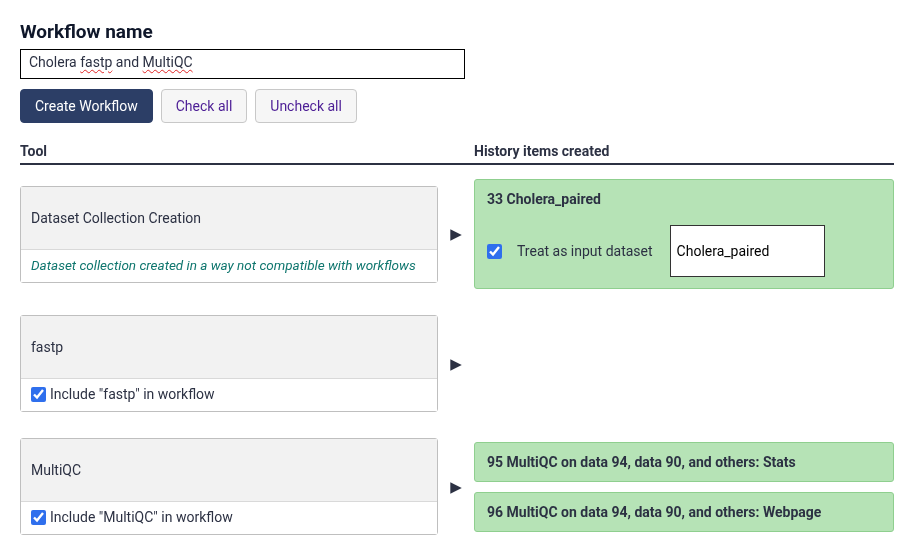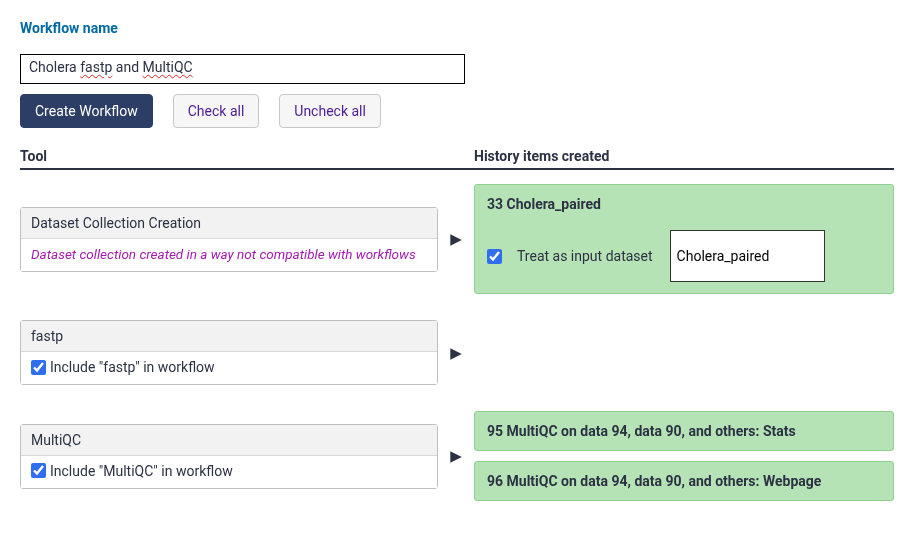--- a/index.html
+++ b/index.html
@@ -5,40 +5,40 @@
   * { box-sizing: border-box; margin: 0; padding: 0; }
   body {
     font-family: -apple-system, BlinkMacSystemFont, "Segoe UI", Roboto, Helvetica, Arial, sans-serif;
     font-size: 14px;
     color: #2c3143;
     background: #fff;
     padding: 20px;
   }
   .field-label {
     font-weight: 700;
-    font-size: 14px;
-    color: #0369a1;
-    margin-bottom: 18px;
+    font-size: 19px;
+    color: #0f172a;
+    margin-bottom: 6px;
   }
   .workflow-name-input {
     width: 445px;
     height: 30px;
     border: 1.5px solid #000;
     padding: 4px 8px;
     font-size: 14px;
     display: block;
     margin-bottom: 10px;
     font-family: inherit;
   }
   .spellwave {
     text-decoration: underline wavy #e02424;
     text-decoration-thickness: 1px;
     text-underline-offset: 2px;
   }
-  .btn-row { display: flex; gap: 20px; margin-bottom: 20px; }
+  .btn-row { display: flex; gap: 8px; margin-bottom: 20px; }
   .btn {
     border-radius: 4px;
     font-size: 14px;
     padding: 8px 14px;
     cursor: pointer;
     font-family: inherit;
   }
   .btn-primary {
     background: #2c3e66;
     color: #fff;
@@ -72,32 +72,32 @@
     font-size: 15px;
     color: #2c3143;
   }
   .history-col { flex: 1; display: flex; flex-direction: column; gap: 10px; }
   .tool-box {
     border: 1px solid #bfbfbf;
     border-radius: 3px;
   }
   .tool-box-header {
     background: #f2f2f2;
-    padding: 7px 10px;
+    padding: 23px 10px;
     font-size: 14px;
     color: #2c3143;
     border-bottom: 1px solid #d9d9d9;
   }
   .tool-box-body {
     padding: 7px 10px 9px 10px;
     background: #fff;
   }
   .tool-box-body.note {
     font-style: italic;
-    color: #a21caf;
+    color: #0f766e;
     font-size: 13.5px;
   }
   .chk-line { display: flex; align-items: center; gap: 4px; }
   .chk-line input[type="checkbox"] {
     width: 15px; height: 15px; accent-color: #2f6fed;
   }
   .history-item {
     background: #b6e3b6;
     border: 1px solid #8fcf8f;
     border-radius: 3px;

